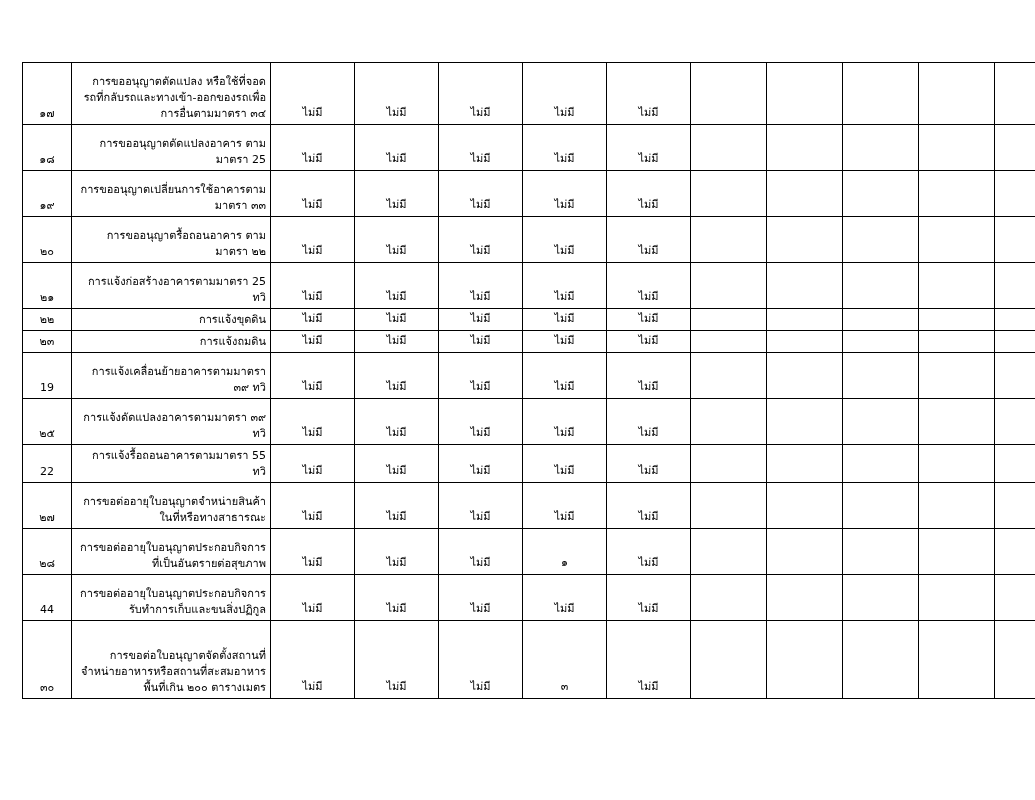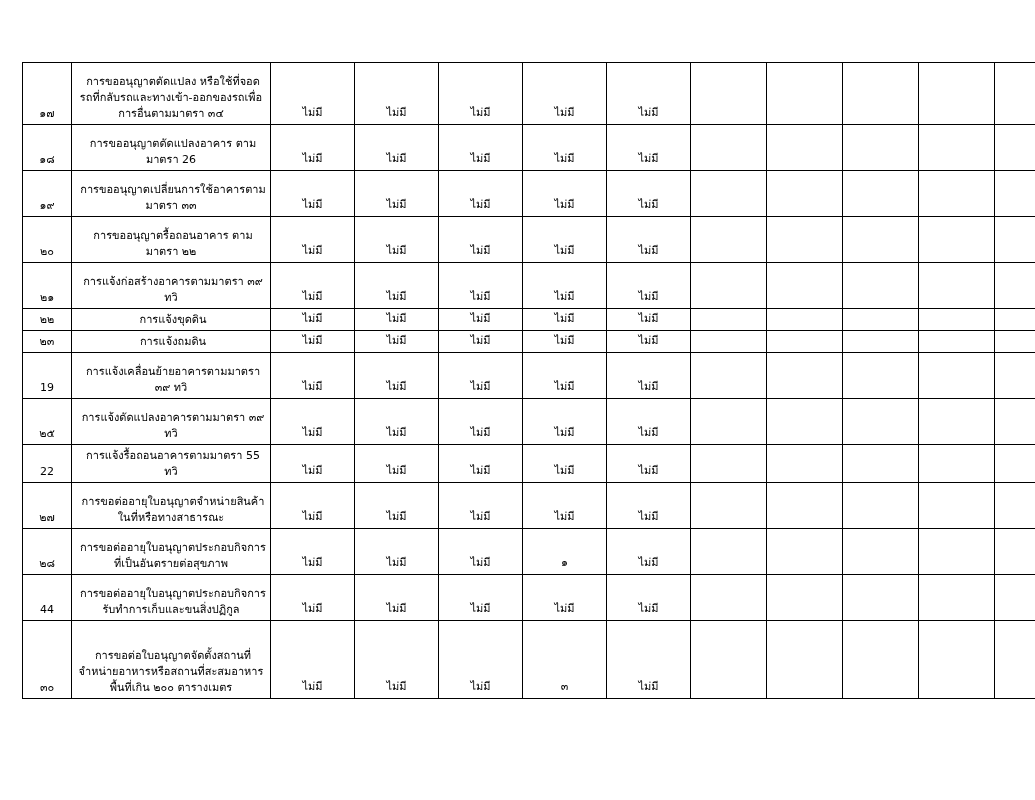--- a/index.html
+++ b/index.html
@@ -33,21 +33,21 @@
     line-height: 1.45;
     word-wrap: break-word;
   }
   td.col-no {
     width: 40px;
     text-align: center;
     vertical-align: middle;
   }
   td.col-item {
     width: 190px;
-    text-align: center;
+    text-align: right;
     vertical-align: top;
     padding-top: 4px;
   }
   td.col-val {
     width: 75px;
     text-align: center;
   }
   td.col-blank {
     width: 67px;
   }
@@ -96,21 +96,21 @@
         <td class="col-blank"></td>
         <td class="col-blank"></td>
 
       </tr>
 
       <tr style="height:46px;">
         <td class="col-no">
             <span class="no-text">๑๘</span>
           </td>
         <td class="col-item">
-            <span class="item-text">การขออนุญาตดัดแปลงอาคาร ตามมาตรา 26</span>
+            <span class="item-text">การขออนุญาตดัดแปลงอาคาร ตามมาตรา 25</span>
           </td>
         <td class="col-val">
             <span class="val-text">ไม่มี</span>
           </td>
         <td class="col-val">
             <span class="val-text">ไม่มี</span>
           </td>
         <td class="col-val">
             <span class="val-text">ไม่มี</span>
           </td>
@@ -186,21 +186,21 @@
         <td class="col-blank"></td>
         <td class="col-blank"></td>
 
       </tr>
 
       <tr style="height:46px;">
         <td class="col-no">
             <span class="no-text">๒๑</span>
           </td>
         <td class="col-item">
-            <span class="item-text">การแจ้งก่อสร้างอาคารตามมาตรา ๓๙ ทวิ</span>
+            <span class="item-text">การแจ้งก่อสร้างอาคารตามมาตรา 25 ทวิ</span>
           </td>
         <td class="col-val">
             <span class="val-text">ไม่มี</span>
           </td>
         <td class="col-val">
             <span class="val-text">ไม่มี</span>
           </td>
         <td class="col-val">
             <span class="val-text">ไม่มี</span>
           </td>

